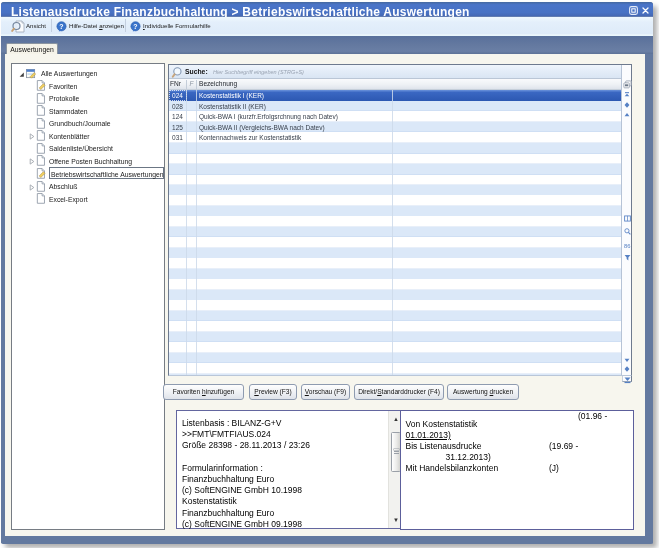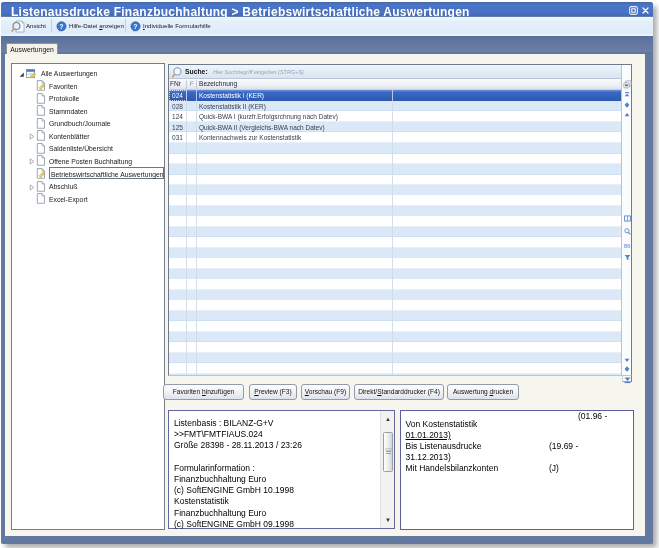--- a/index.html
+++ b/index.html
@@ -72,21 +72,21 @@
   border-left:1px solid #b6c3d6; }
 #strip svg { position:absolute; left:0px; }
 #stripext { position:absolute; left:617px; top:322px; width:10px; height:6px; background:#fbfcfe;
   border-right:1px solid #6e7a8e; border-bottom:1px solid #9aa6b8; border-left:1px solid #c6d0de; }
 
 .btn { position:absolute; top:330px; height:16px;
   background:linear-gradient(180deg,#fefefe 0%,#f0f2f5 50%,#dfe3ea 100%);
   border:1px solid #8e9bb0; border-radius:3px; font-size:6.6px; color:#111;
   text-align:center; line-height:14px; white-space:nowrap; }
 
-#info { position:absolute; left:163px; top:356px; width:227px; height:119px;
+#info { position:absolute; left:171px; top:356px; width:227px; height:119px;
   background:#fff; border:1px solid #63669f; }
 #info .text { position:absolute; left:5px; top:7px; font-size:8.5px; color:#000;
   line-height:11.2px; white-space:pre; }
 #isb { position:absolute; right:0; top:0; width:14px; height:117px; background:#f2f2ef;
   border-left:1px solid #e2e2de; }
 #isb .ar { position:absolute; left:0px; width:14px; height:10px; font-size:6px; color:#333;
   text-align:center; line-height:10px; }
 #isb .th { position:absolute; left:1.5px; top:21px; width:10px; height:40px;
   background:linear-gradient(90deg,#ffffff 0%,#ececea 55%,#d4d4d1 100%);
   border:1px solid #9aa0a8; border-radius:1.5px; }
@@ -342,18 +342,18 @@
         <div class="th"></div>
         <div class="ar" style="bottom:3px;">▼</div>
       </div>
     </div>
     <div id="params">
       <div class="ln" style="top:8px;">Von Kostenstatistik</div>
       <div class="vl" style="left:177px;top:0;">(01.96 -</div>
       <div class="ln" style="top:19px;text-decoration:underline;">01.01.2013)</div>
       <div class="ln" style="top:30px;">Bis Listenausdrucke</div>
       <div class="vl" style="left:148px;top:30px;">(19.69 -</div>
-      <div class="ln" style="top:41px;">31.12.2013)</div>
+      <div class="ln" style="top:41px;margin-left:40px;">31.12.2013)</div>
       <div class="ln" style="top:52px;">Mit Handelsbilanzkonten</div>
       <div class="vl" style="left:148px;top:52px;">(J)</div>
     </div>
   </div>
 </div>
 
 </body></html>

